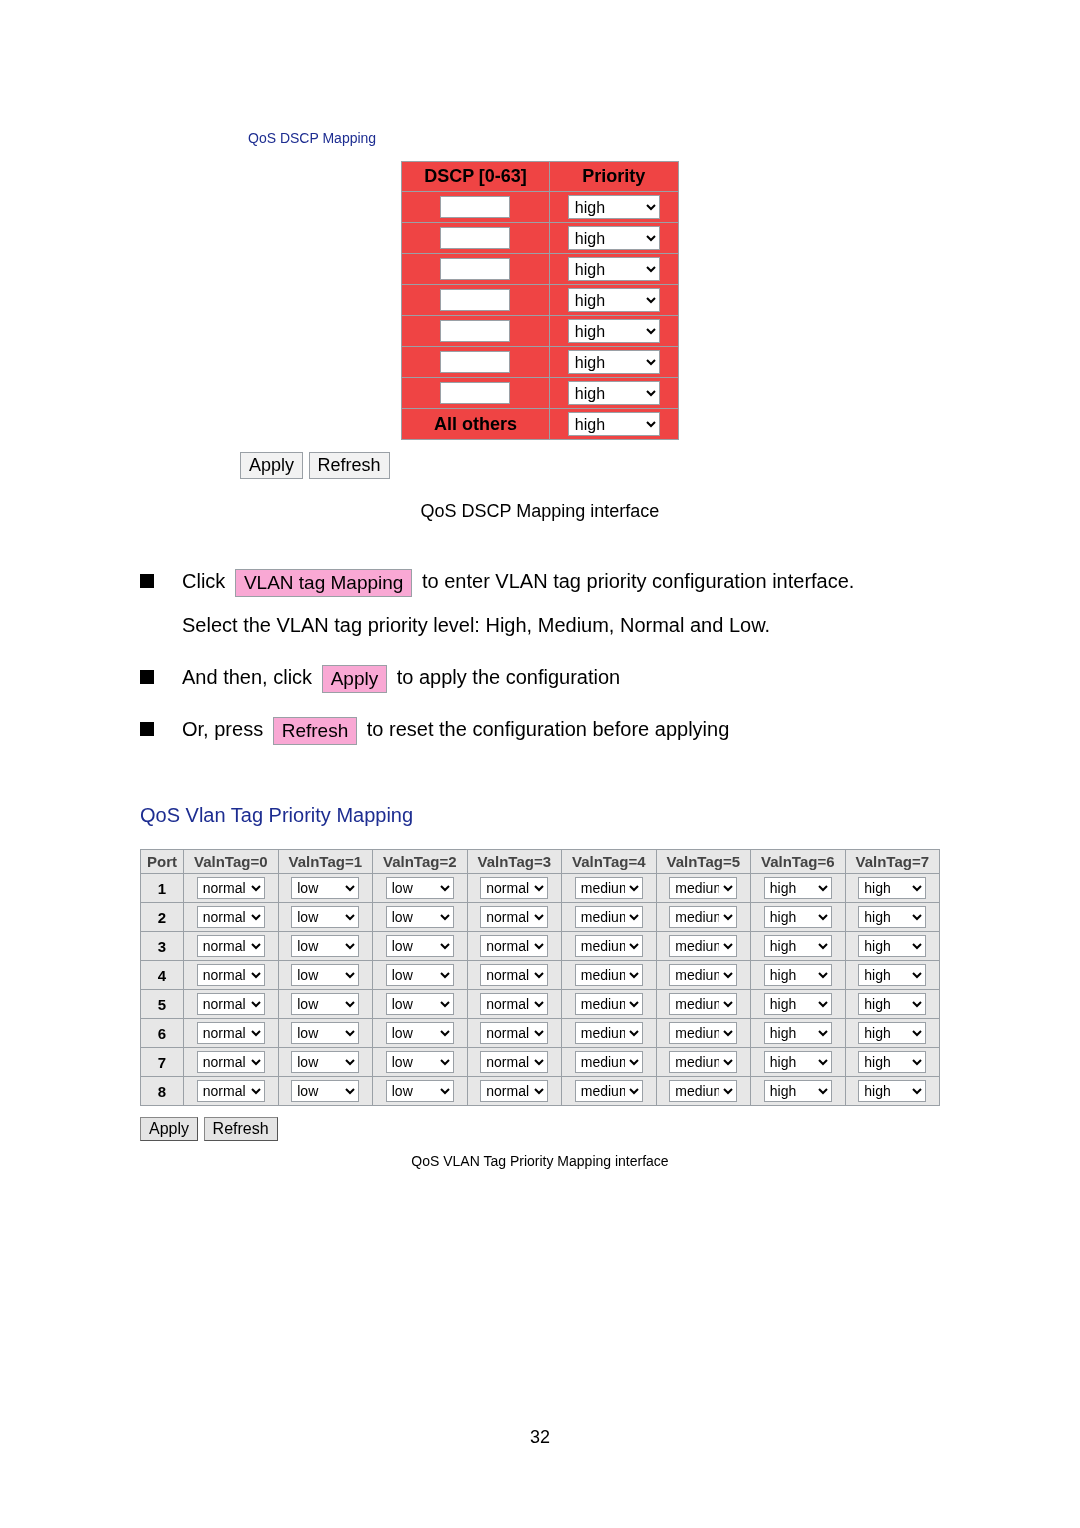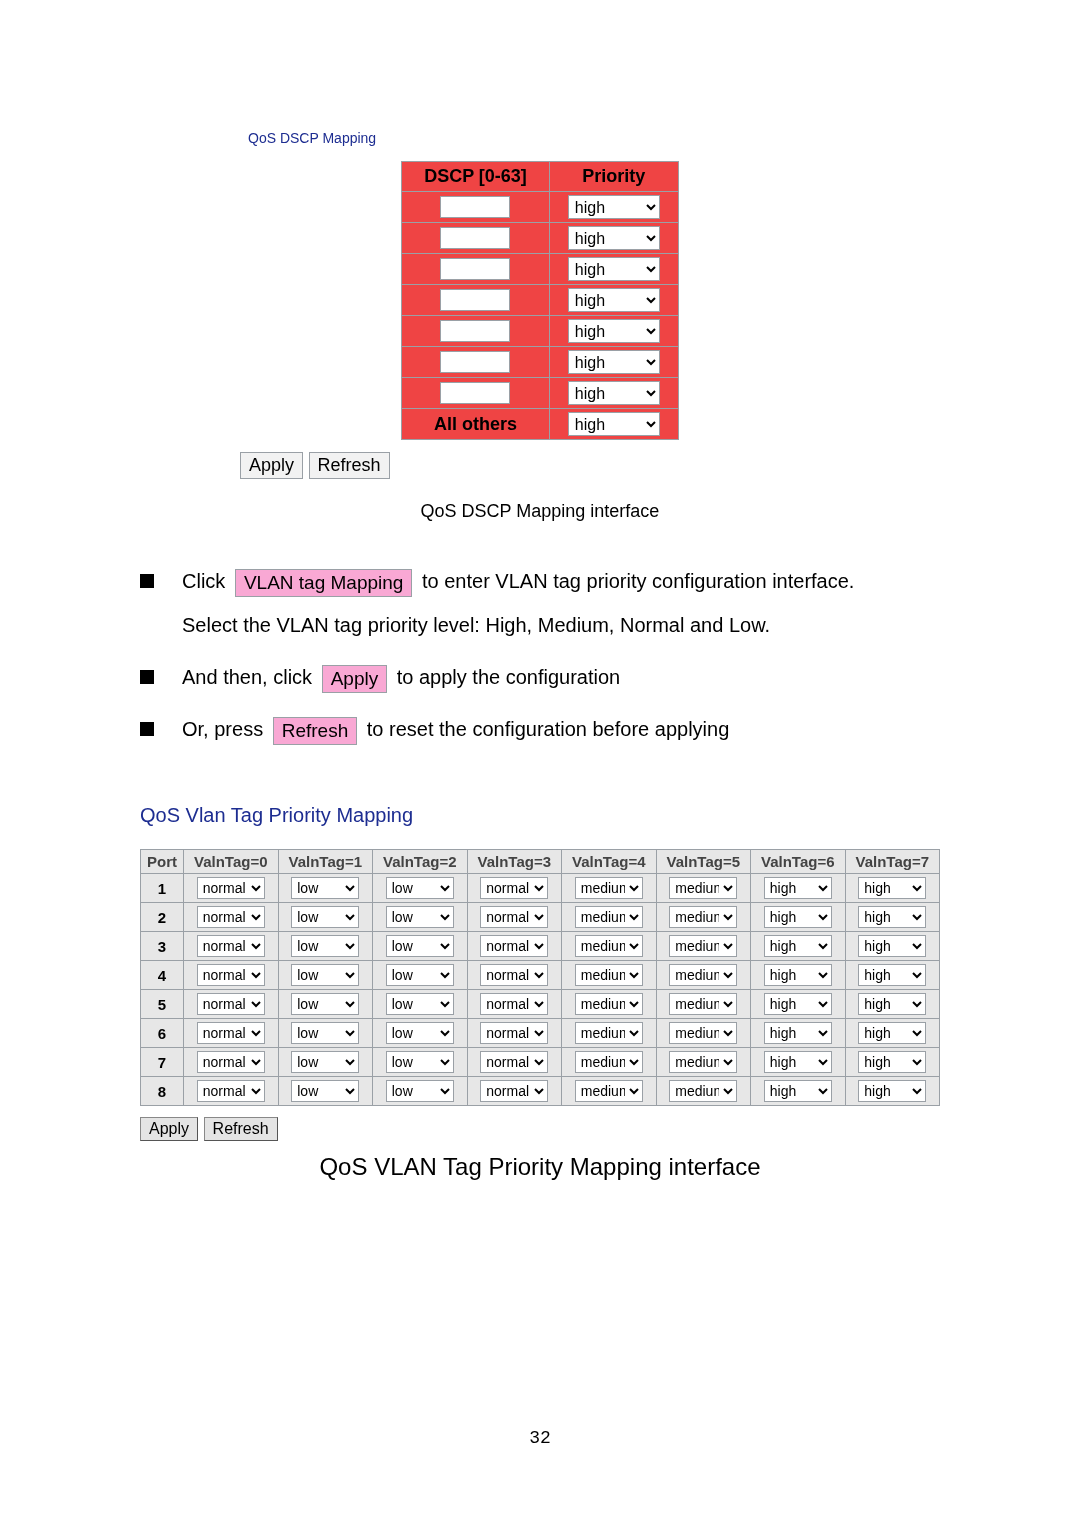--- a/index.html
+++ b/index.html
@@ -170,31 +170,30 @@
     background: #e4e4e4;
     font-size: 16px;
     padding: 2px 8px;
   }
 
   .vlan-btn-row {
     margin-top: 10px;
   }
   .vlan-caption {
     text-align: center;
-    font-size: 24px;
+    font-size: 14px;
     margin-top: 12px;
   }
   .pagenum {
     text-align: center;
     font-size: 18px;
     position: absolute;
     bottom: 80px;
     left: 0;
     right: 0;
-    font-family: Liberation Mono, monospace;
   }
 </style>
 </head>
 <body>
 
 <div class="page">
 
   <div class="dscp-section">
     <div class="dscp-title">QoS DSCP Mapping</div>
 

